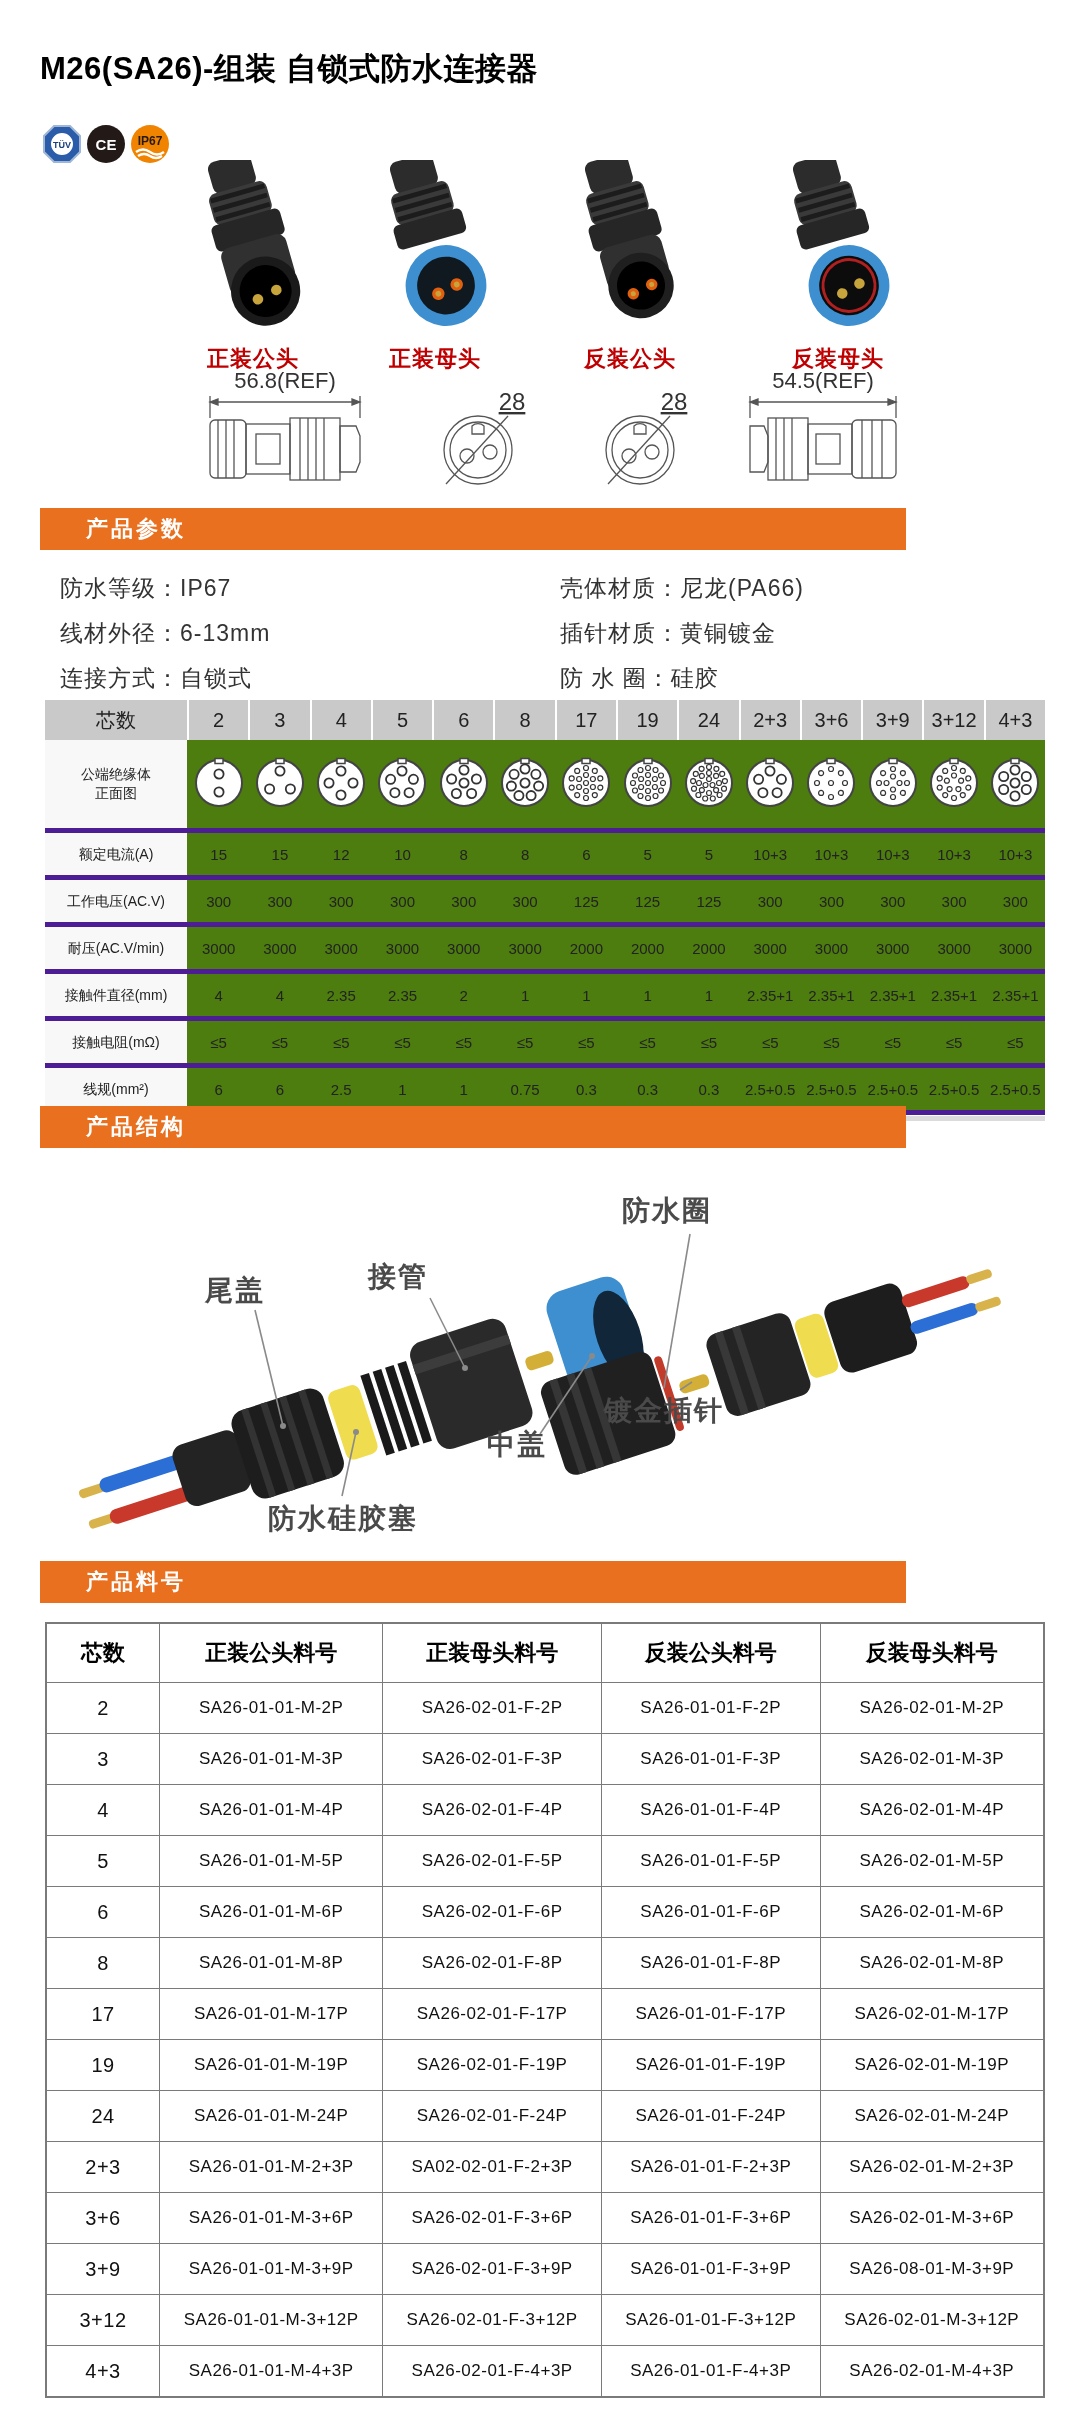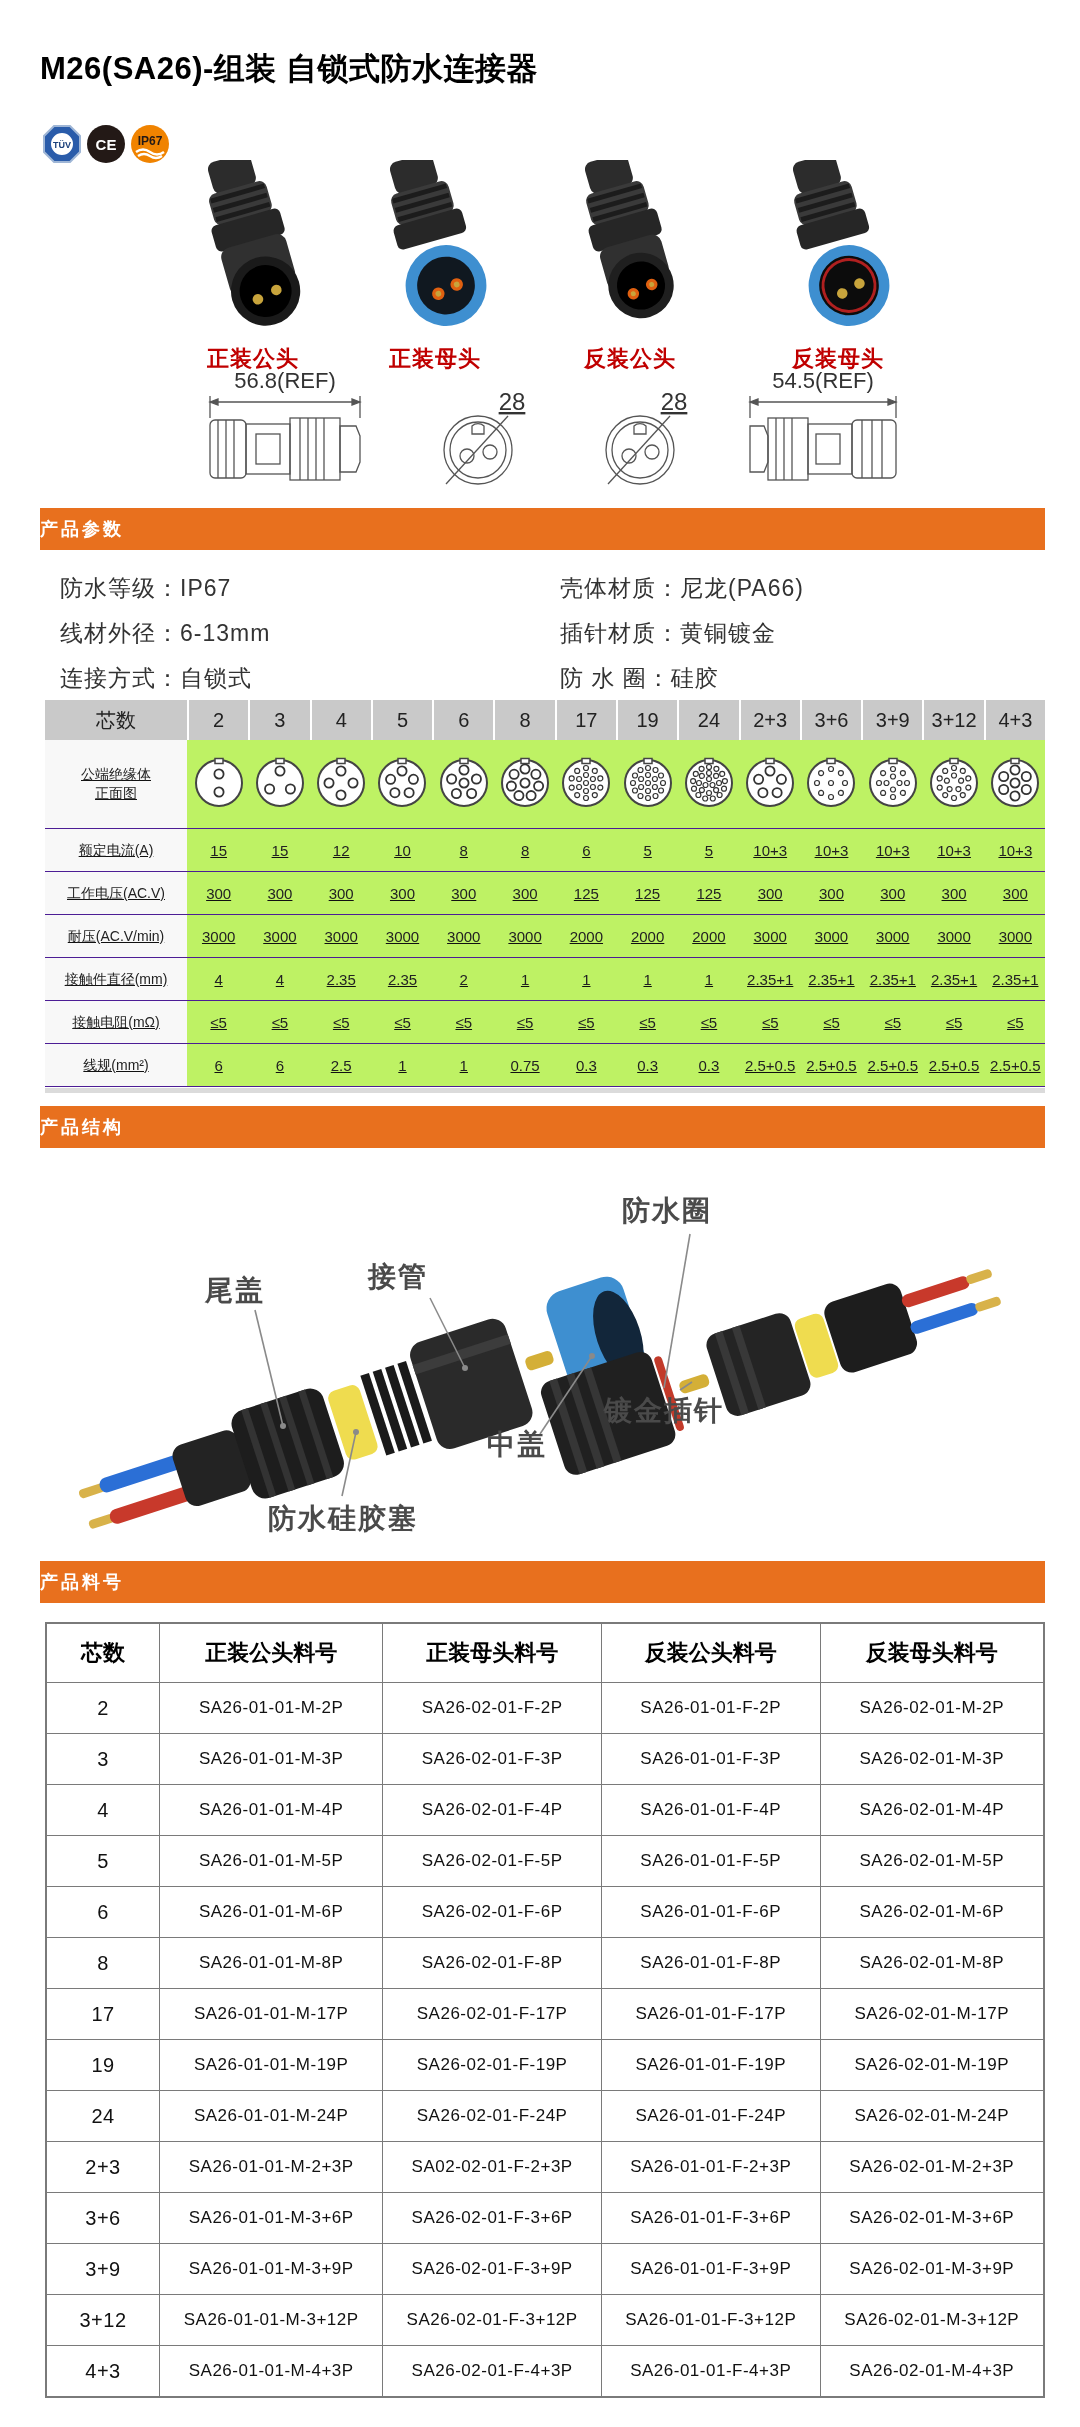--- a/index.html
+++ b/index.html
@@ -10,30 +10,30 @@
   .cert{width:40px;height:40px;}
   
   .products{position:absolute;top:160px;left:0;width:1080px;height:220px;}
   .product{position:absolute;width:190px;text-align:center;}
   .product .ph{height:178px;}
   .product .plabel{margin-top:2px;font-size:22px;font-weight:bold;color:#C00000;letter-spacing:1px;}
   
   .dims{position:absolute;left:110px;top:360px;width:900px;height:130px;}
   .dims text{font-family:"Liberation Sans",sans-serif;}
   
-  .banner{position:absolute;left:40px;width:1005px;height:42px;background:#E8701E;color:#fff;
-          font-size:18px;font-weight:bold;line-height:42px;box-sizing:border-box;letter-spacing:3px;}
+  .banner{position:absolute;left:40px;width:866px;height:42px;background:#E8701E;color:#fff;
+          font-size:22px;font-weight:bold;line-height:42px;padding-left:46px;box-sizing:border-box;letter-spacing:3px;}
   
   .specs-col{position:absolute;top:566px;width:480px;font-size:23px;color:#333;}
   .spec-row{height:45px;line-height:45px;letter-spacing:1px;}
   
   .params-table{position:absolute;left:45px;top:700px;width:1000px;}
   .pt-row{display:grid;grid-template-columns:142px repeat(14,1fr);column-gap:2px;align-items:center;}
   .pt-header .pt-hcell{background:#C9C9C9;height:40px;line-height:40px;text-align:center;font-size:20px;color:#222;}
-  .pt-body .pt-row{border-bottom:1px solid #4c1d95;background:#bef264;text-decoration:underline;}
+  .pt-body .pt-row{border-bottom:5px solid #4c1d95;background:#4d7c0f;}
   .pt-label{background:#F8F8F8;text-align:center;font-size:14px;color:#222;align-self:stretch;
             display:flex;align-items:center;justify-content:center;white-space:pre-line;line-height:1.35;}
   .pt-cell{text-align:center;font-size:15px;color:#222;}
   .pt-pinrow{height:88px;}
   .pt-datarow{height:42px;}
   .pt-bottombar{height:5px;background:#DBDBDB;margin-top:1px;}
   
   .structure-wrap{position:absolute;left:30px;top:1160px;width:1020px;height:400px;}
   .s-label{position:absolute;font-size:28px;font-weight:bold;color:#4a4a4a;letter-spacing:2px;}
   
@@ -713,21 +713,21 @@
           <td>SA26-01-01-M-3+6P</td>
           <td>SA26-02-01-F-3+6P</td>
           <td>SA26-01-01-F-3+6P</td>
           <td>SA26-02-01-M-3+6P</td>
         </tr>
         <tr>
           <td>3+9</td>
           <td>SA26-01-01-M-3+9P</td>
           <td>SA26-02-01-F-3+9P</td>
           <td>SA26-01-01-F-3+9P</td>
-          <td>SA26-02-01-M-3+9P</td>
+          <td>SA26-08-01-M-3+9P</td>
         </tr>
         <tr>
           <td>3+12</td>
           <td>SA26-01-01-M-3+12P</td>
           <td>SA26-02-01-F-3+12P</td>
           <td>SA26-01-01-F-3+12P</td>
           <td>SA26-02-01-M-3+12P</td>
         </tr>
         <tr>
           <td>4+3</td>

